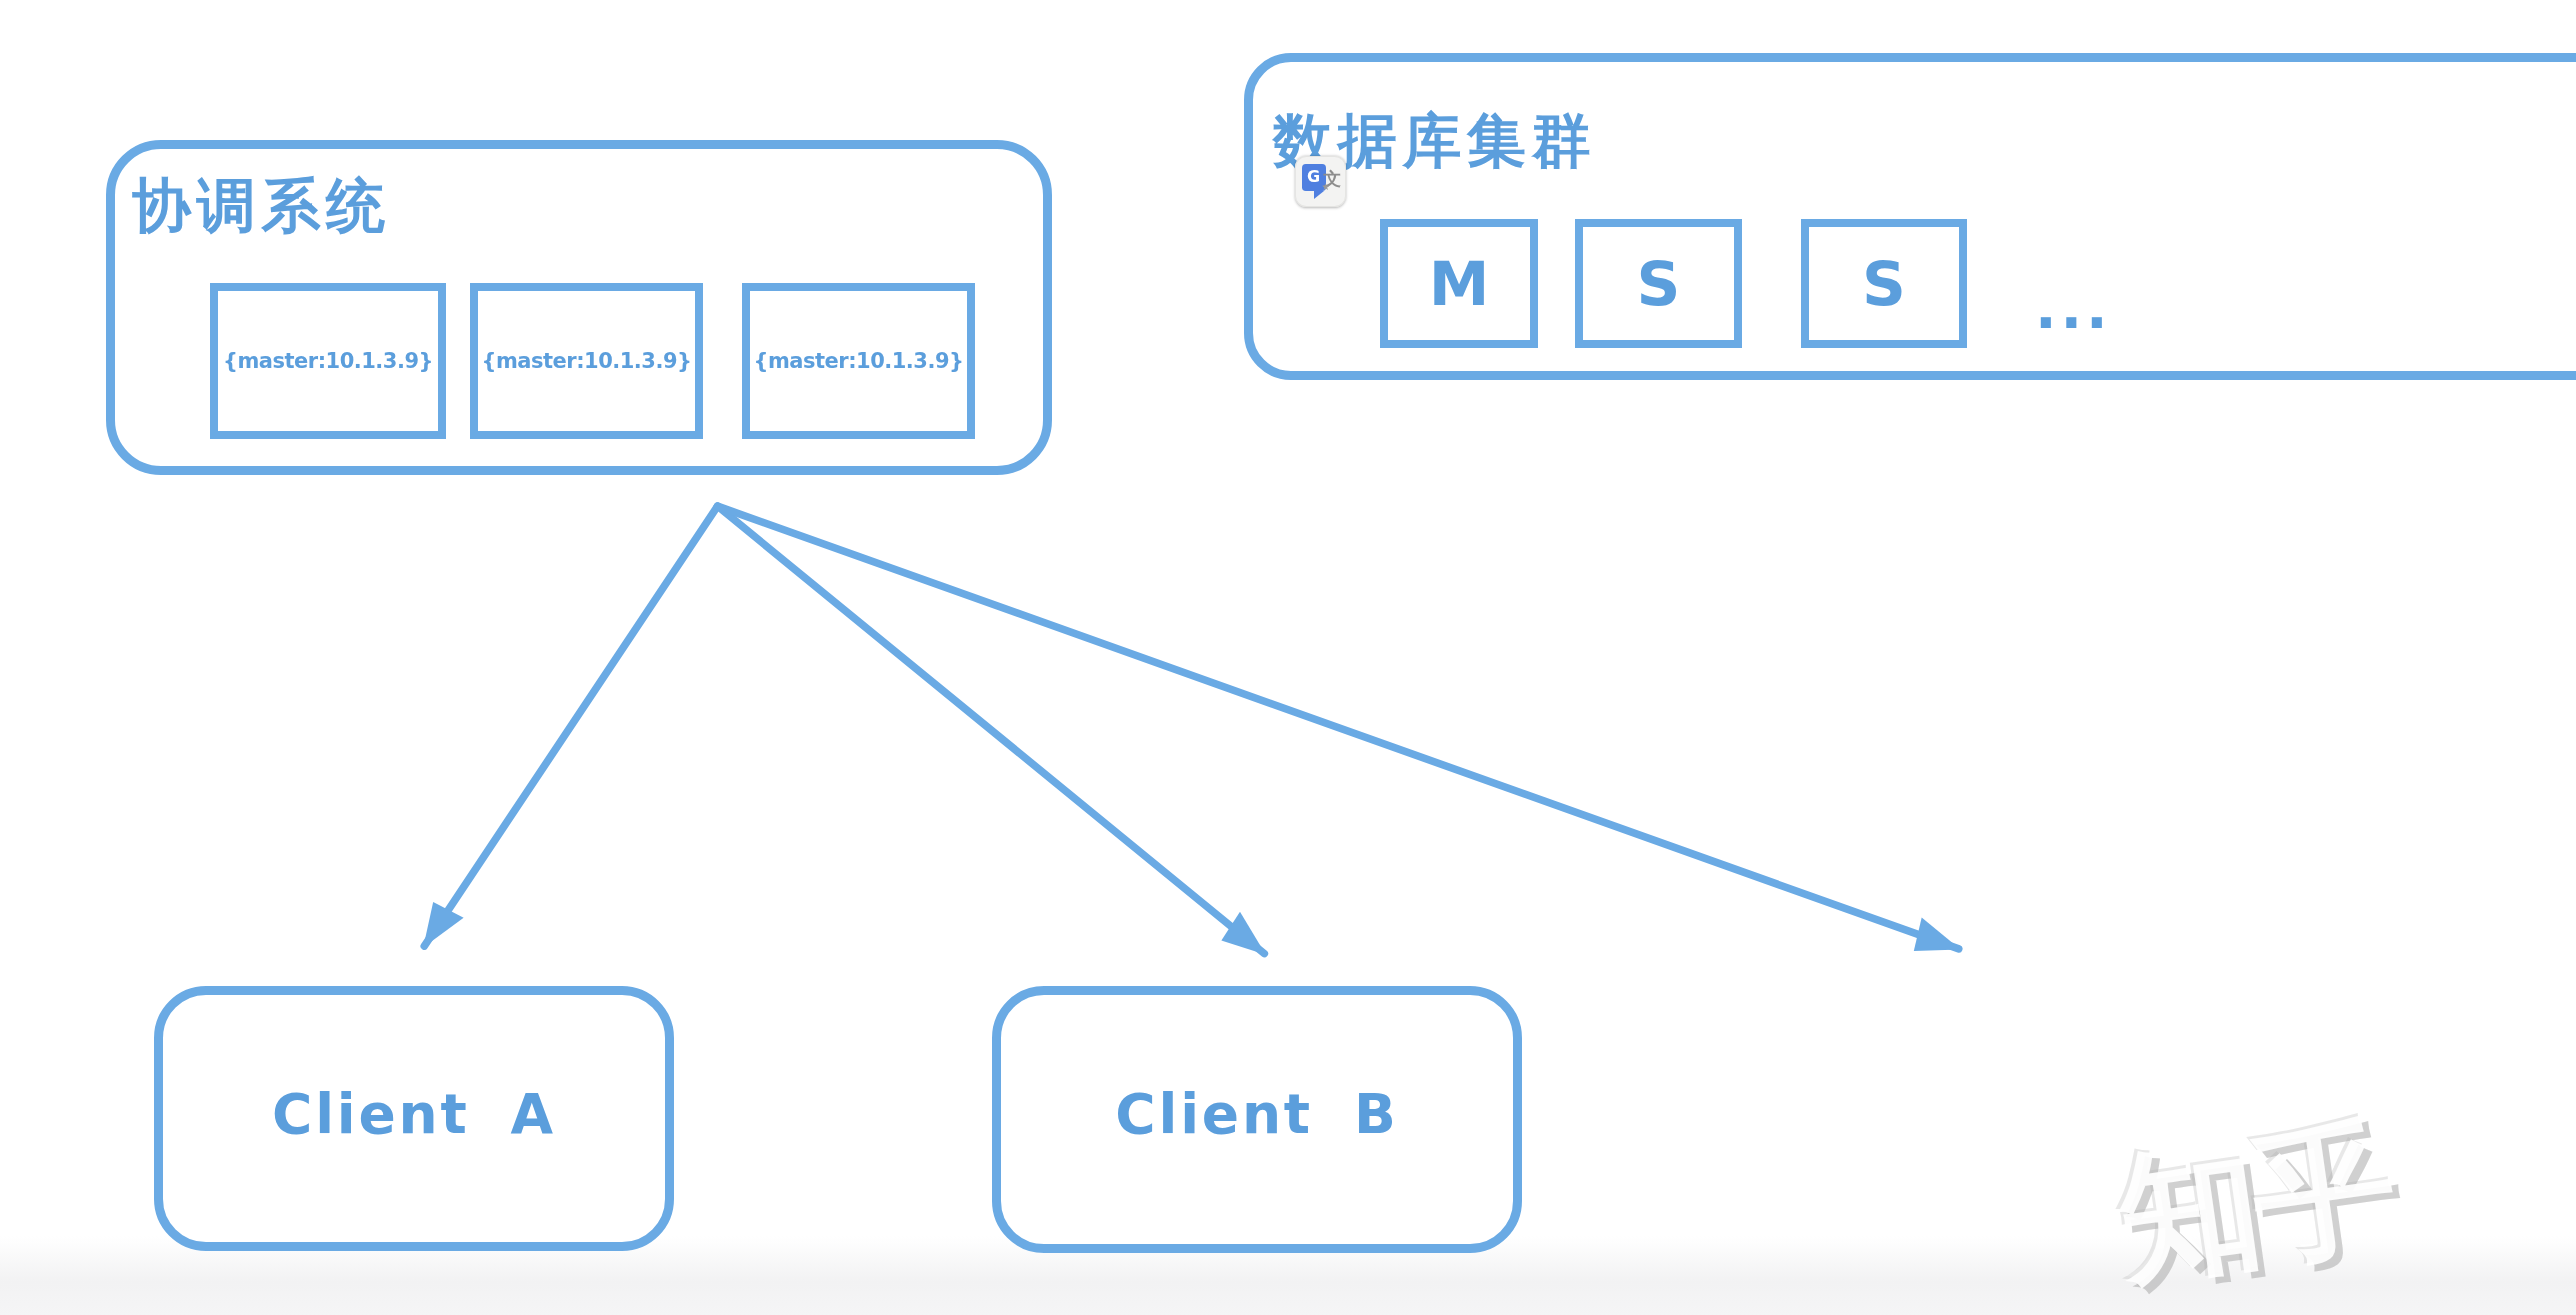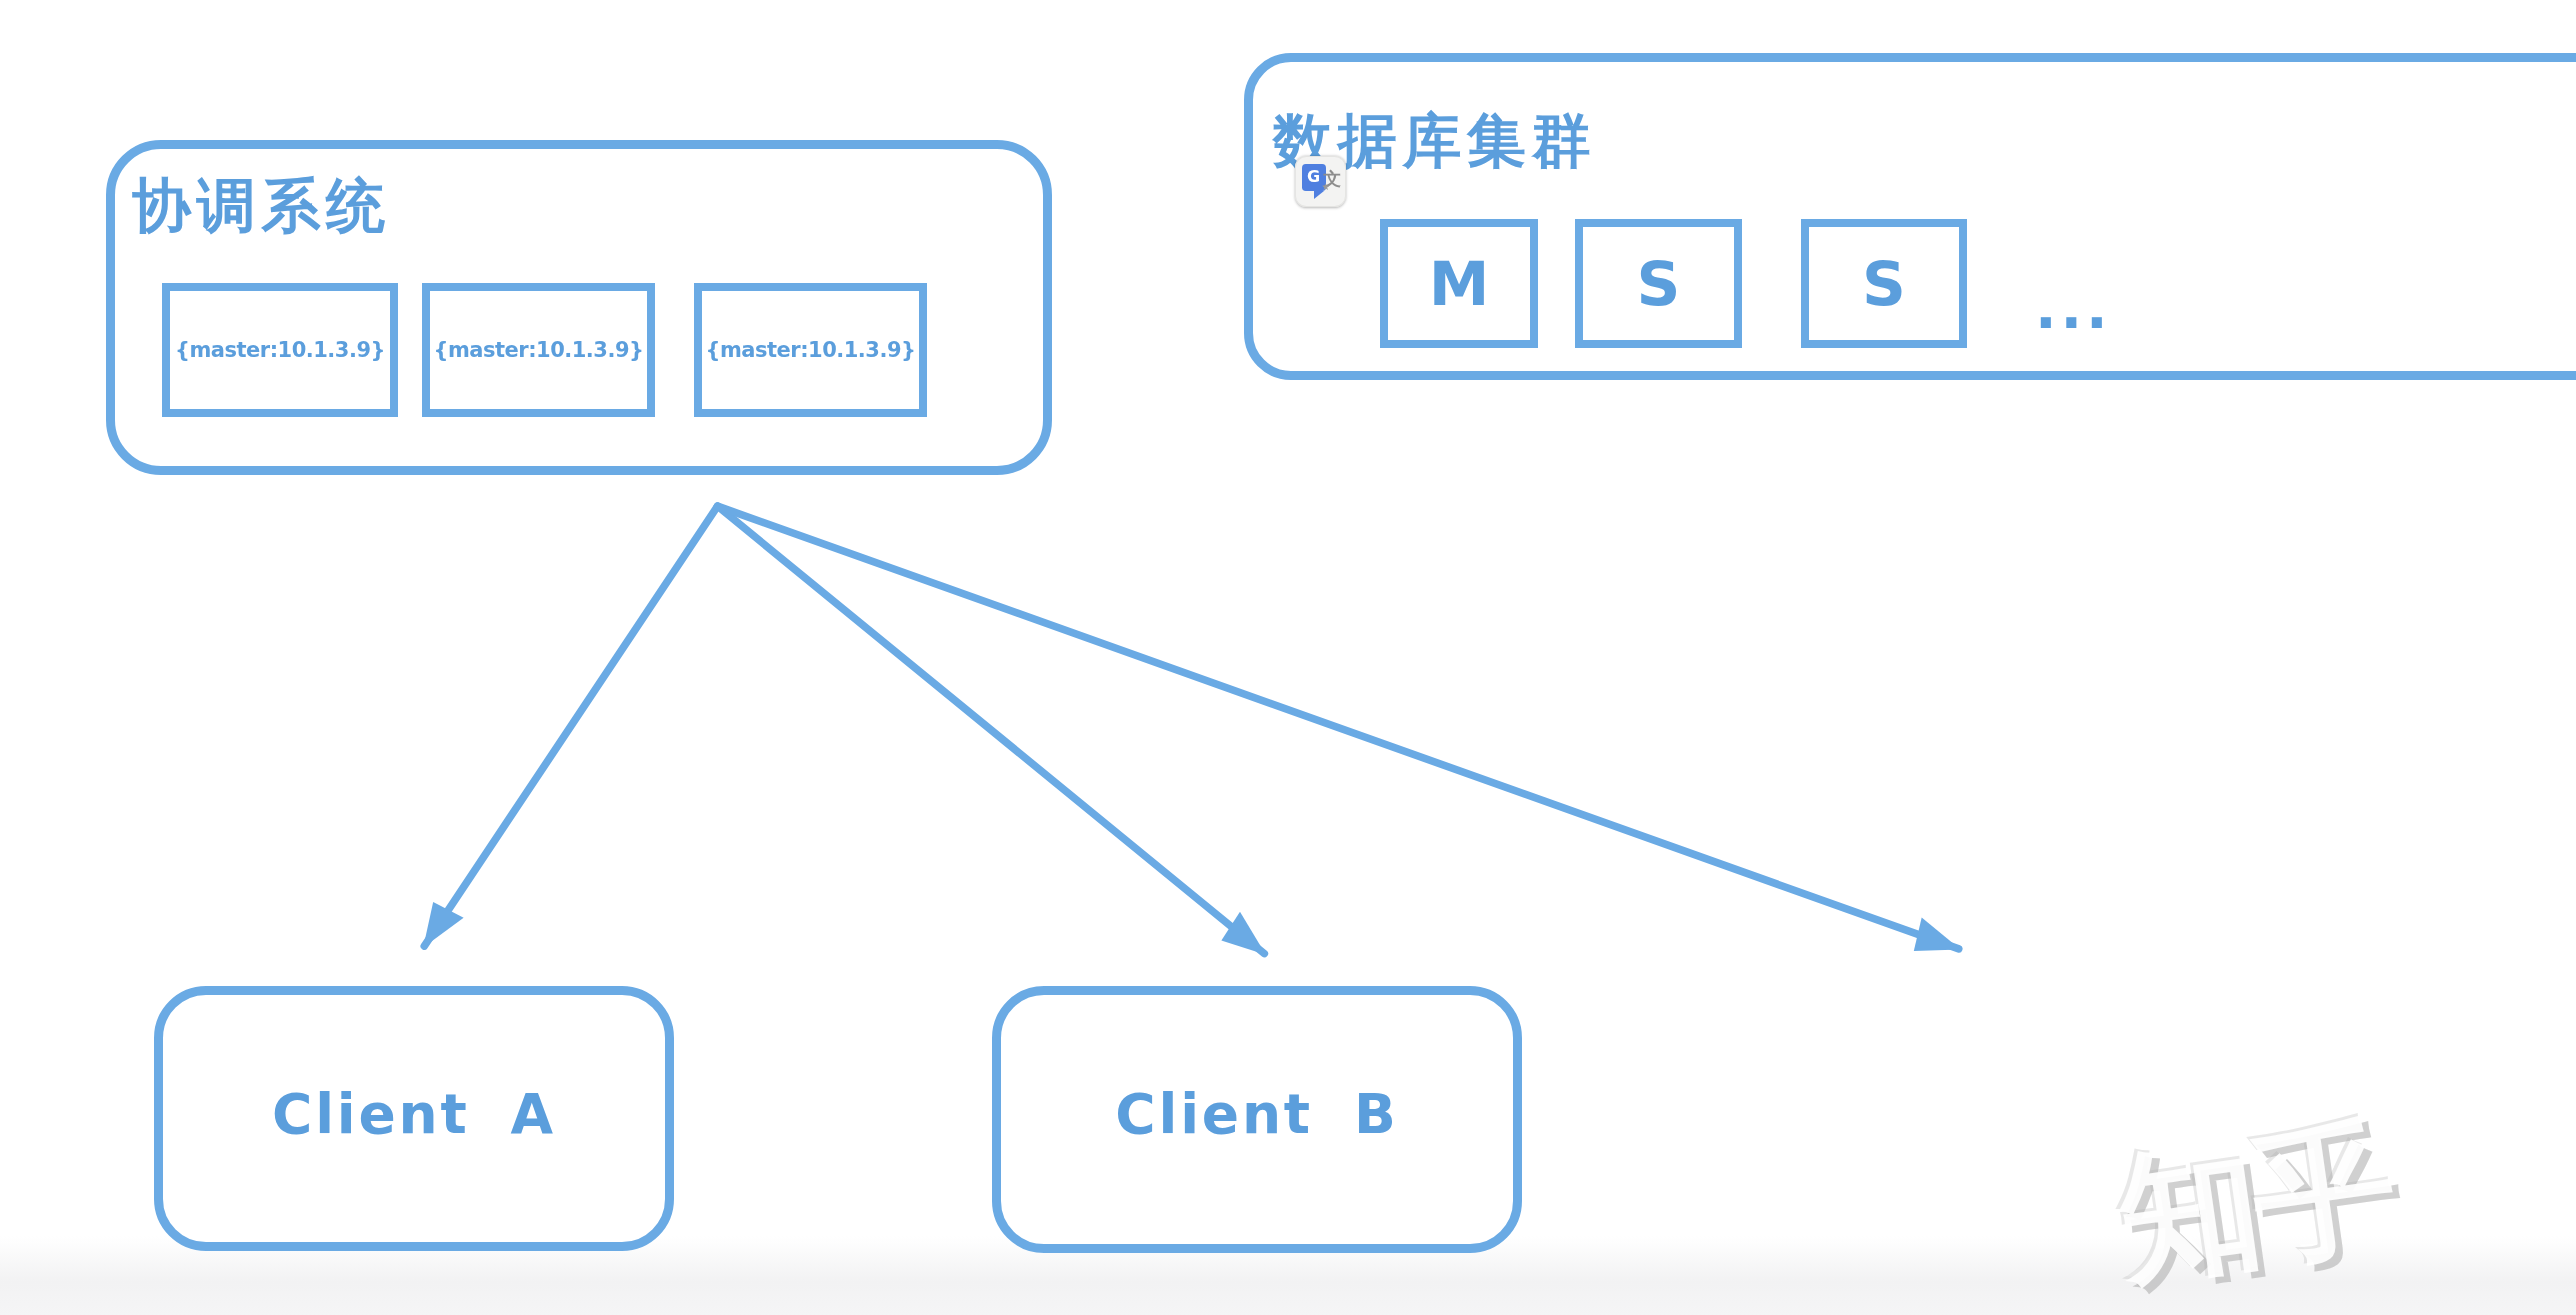--- a/index.html
+++ b/index.html
@@ -44,21 +44,21 @@
   .coord-box .box-title{left:17px;top:24.6px;}
   .db-box .box-title{left:20px;top:47px;}
   
   .sq-box{
     position:absolute;
     border:8.5px solid var(--stroke-blue);
     background:#ffffff;
     box-sizing:border-box;
     display:flex;align-items:center;justify-content:center;
   }
-  .master-box{top:134px;height:134px;}
+  .master-box{top:134px;height:156px;margin-left:48px;}
   .master-1{left:47px;width:236px;}
   .master-2{left:307px;width:233px;}
   .master-3{left:579px;width:233px;}
   .master-label{
     font-size:21px;font-weight:bold;letter-spacing:-0.5px;
     white-space:nowrap;color:var(--text-blue);
   }
   .node-box{top:157px;height:129px;}
   .node-m{left:127px;width:158px;}
   .node-s1{left:322px;width:167px;}

